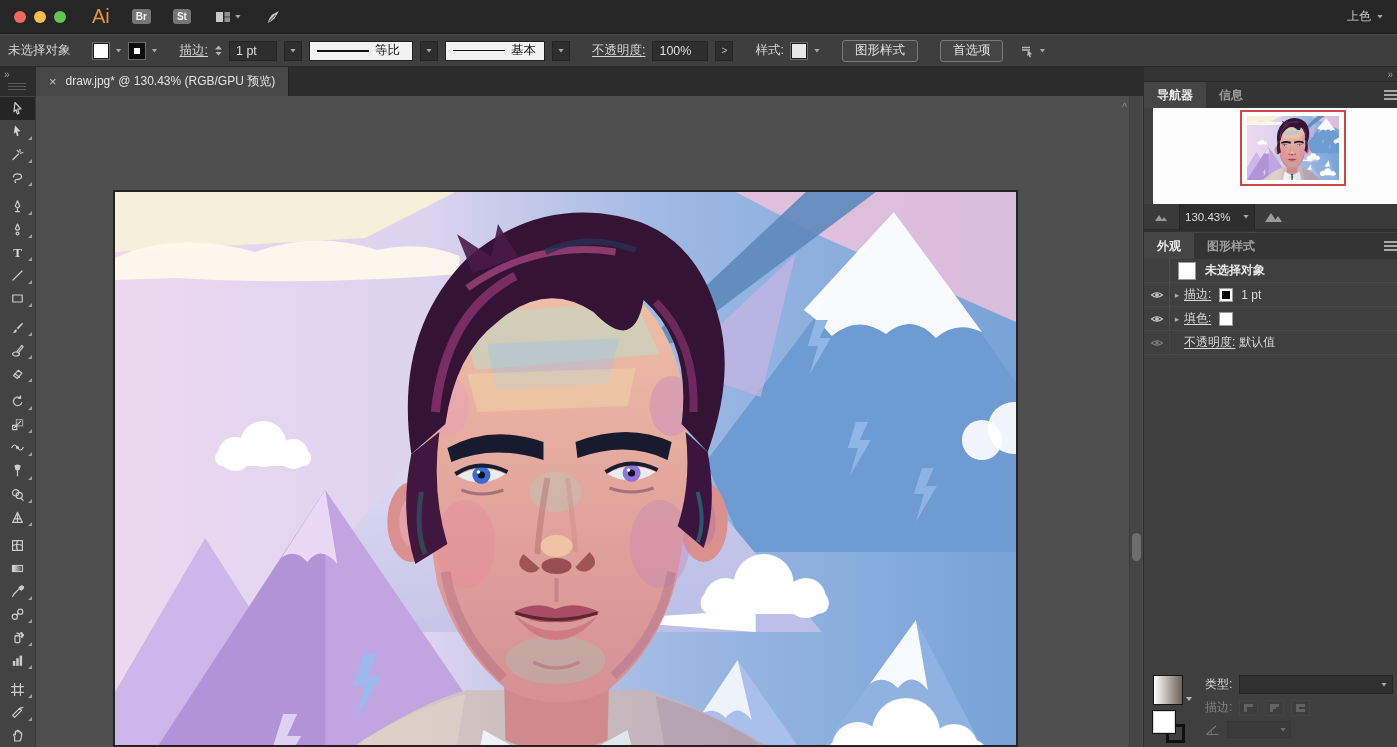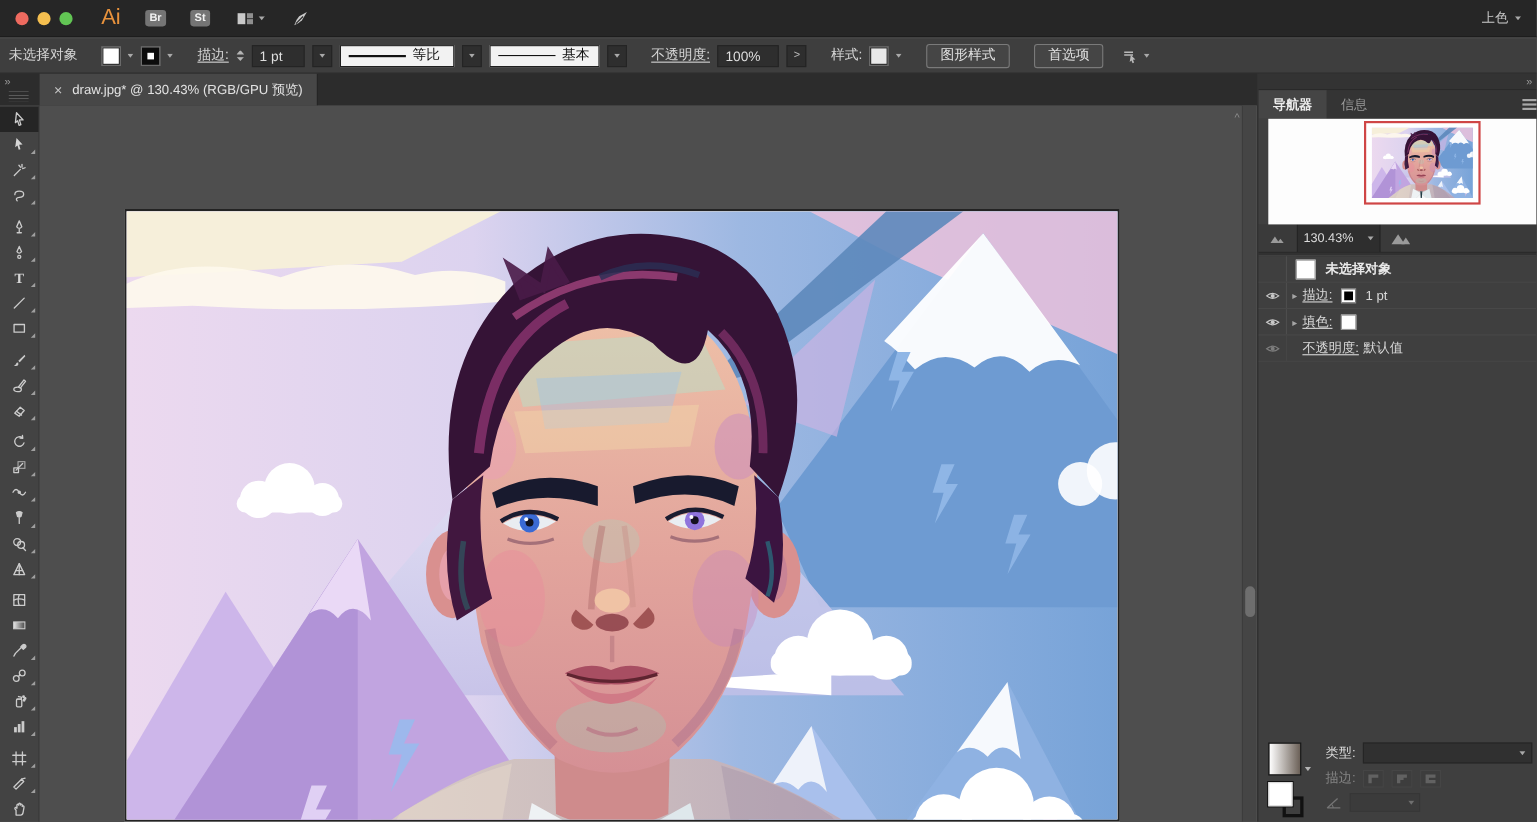--- a/index.html
+++ b/index.html
@@ -55,21 +55,21 @@
   .artboard { position:absolute; left:77px; top:94px; width:905px; height:557px; border:2px solid #232323; overflow:hidden; background:#fff; }
   .artboard svg { display:block; }
   .vscroll { position:absolute; right:1px; top:0; bottom:0; width:13px; background:#454545; border-left:1px solid #3c3c3c; }
   .vscroll .thumb { position:absolute; left:2px; top:437px; width:9px; height:28px; border-radius:5px; background:#6e6e6e; }
   .canvas .collapse-hint { position:absolute; right:16px; top:6px; color:#8f8f8f; font-size:10px; }
 
   
   .dock { position:absolute; left:1143px; top:67px; width:254px; bottom:0; background:#3a3a3a; border-left:1px solid #2d2d2d; display:flex; flex-direction:column; overflow:hidden; }
   .dockhead { height:15px; background:#333; border-bottom:1px solid #292929; display:flex; justify-content:flex-end; align-items:center; padding-right:5px; color:#9a9a9a; font-size:10px; letter-spacing:-1px; }
   .ptabs { height:26px; background:#343434; display:flex; align-items:stretch; position:relative; }
-  .ptab { padding:0 13px; display:flex; align-items:center; font-size:12px; color:#9c9c9c; }
+  .ptab { padding:0 13px; display:flex; align-items:center; font-size:12px; color:#9c9c9c;font-weight:bold; }
   .ptab.active { background:#454545; color:#ececec; font-weight:bold; }
   .pmenu { position:absolute; right:-5px; top:8px; width:18px; }
   .pmenu div { height:2px; background:#a8a8a8; margin-bottom:2px; }
   .psep { height:4px; background:#313131; border-top:1px solid #2a2a2a; border-bottom:1px solid #454545; }
 
   
   .nav-body { height:96px; background:#404040; position:relative; }
   .nav-white { position:absolute; left:9px; right:0; top:0; bottom:0; background:#fdfdfd; }
   .nav-proxy { position:absolute; left:96px; top:2px; width:106px; height:76px; border:2px solid #cf4646; display:flex; align-items:center; justify-content:center; background:#fff; }
   .nav-foot { height:25px; background:#3a3a3a; display:flex; align-items:center; gap:9px; padding:0 10px; }
@@ -566,20 +566,29 @@
       <span>130.43%</span>
       <span class="chev sm"></span>
     </div>
     <svg width="20" height="13" viewBox="0 0 20 13">
         <polygon points="1,12 7,3 13,12" fill="#9a9a9a"></polygon>
         <polygon points="10,12 14,6 18,12" fill="#9a9a9a"></polygon>
       </svg>
   </div>
   <div class="psep"></div>
 
+  <div class="ptabs">
+    <div class="ptab active">外观</div>
+    <div class="ptab">图形样式</div>
+    <div class="pmenu">
+        <div></div>
+        <div></div>
+        <div></div>
+      </div>
+  </div>
   <div class="app-rows">
     <div class="app-row">
       <div class="eyecol empty"></div>
       <span class="swsmall sw-white" style="width:18px;height:18px;margin:0 9px 0 8px"></span>
       <span style="font-weight:bold;color:#e9e9e9">未选择对象</span>
     </div>
     <div class="app-row">
       <div class="eyecol">
         <svg width="14" height="10" viewBox="0 0 14 10">
             <path d="M1.5 5 Q7 .5 12.5 5 Q7 9.5 1.5 5 Z" fill="none" stroke="#c8c8c8" stroke-width="1.1"></path>

